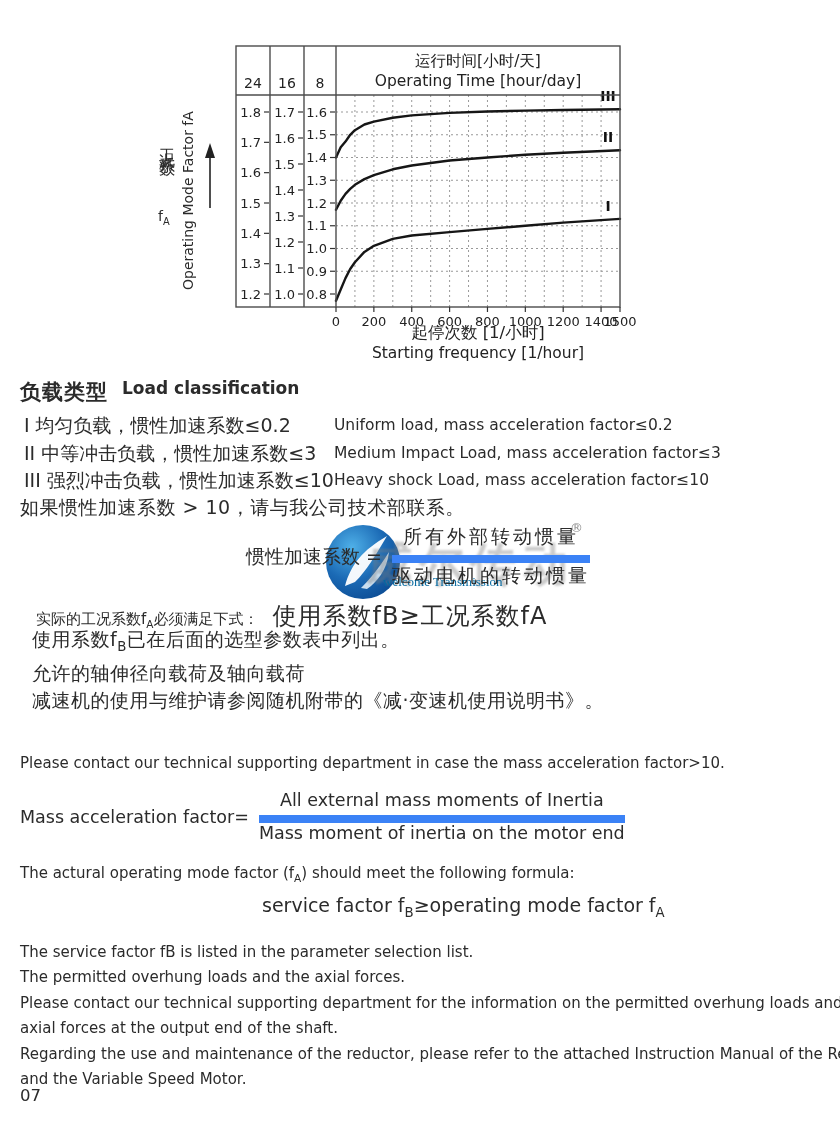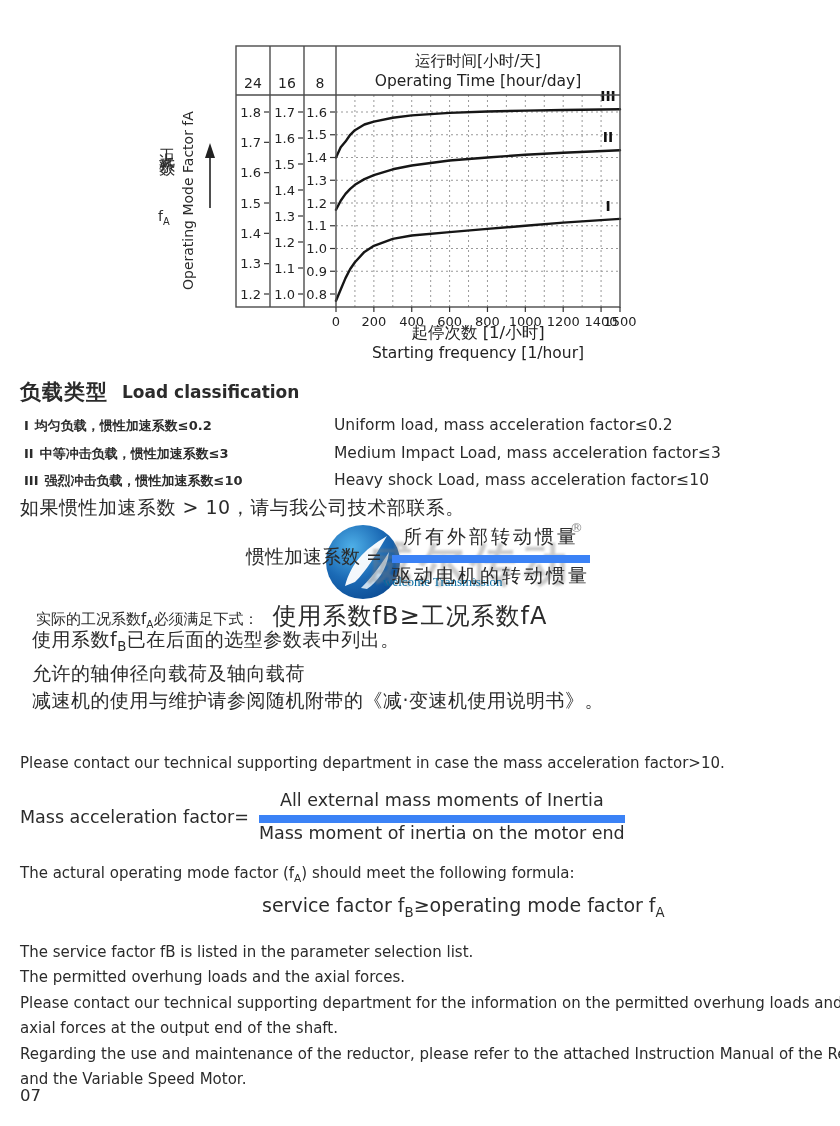--- a/index.html
+++ b/index.html
@@ -6,27 +6,27 @@
   .page{position:relative;width:840px;height:1126px;background:#ffffff;
         font-family:"DejaVu Sans","Liberation Sans",sans-serif;color:#2b2b2b;overflow:hidden;}
   .abs{position:absolute;}
   
   .chart{position:absolute;left:150px;top:40px;width:520px;height:335px;}
   .ylabel-cn{position:absolute;left:6px;top:96px;writing-mode:vertical-rl;font-size:16px;letter-spacing:4px;}
   .ylabel-fa{position:absolute;left:8px;top:168px;font-size:14px;}
   .ylabel-en{position:absolute;left:30px;top:50px;height:200px;writing-mode:vertical-rl;transform:rotate(180deg);font-size:14px;white-space:nowrap;}
   sub{font-size:70%;}
   
-  .heading{position:absolute;left:20px;top:378px;display:flex;align-items:center;gap:14px;}
+  .heading{position:absolute;left:20px;top:378px;display:flex;align-items:flex-start;gap:14px;}
   .heading .cn{font-size:21px;font-weight:bold;letter-spacing:1px;}
   .heading .en{font-size:17px;font-weight:bold;}
   
   .cls{position:absolute;left:24px;top:412px;width:780px;}
   .cls .row{display:grid;grid-template-columns:310px auto;line-height:27.5px;}
-  .cls .cn{font-size:13px;white-space:nowrap;font-weight:bold;}
+  .cls .cn{font-size:19px;white-space:nowrap;}
   .cls .num{display:inline-block;margin-right:6px;}
   .cls .en{font-size:15.5px;white-space:nowrap;}
   .cn-line{font-size:19px;letter-spacing:0.5px;white-space:nowrap;}
   .cn-lines{position:absolute;left:20px;top:626px;line-height:27.3px;margin-left:12px;}
   .req{position:absolute;left:36px;top:600px;white-space:nowrap;}
   .req .small{font-size:15px;}
   .req .big{font-size:24px;margin-left:14px;letter-spacing:1px;}
   
   .formula{display:flex;align-items:center;gap:10px;}
   .formula .lbl{white-space:nowrap;}

